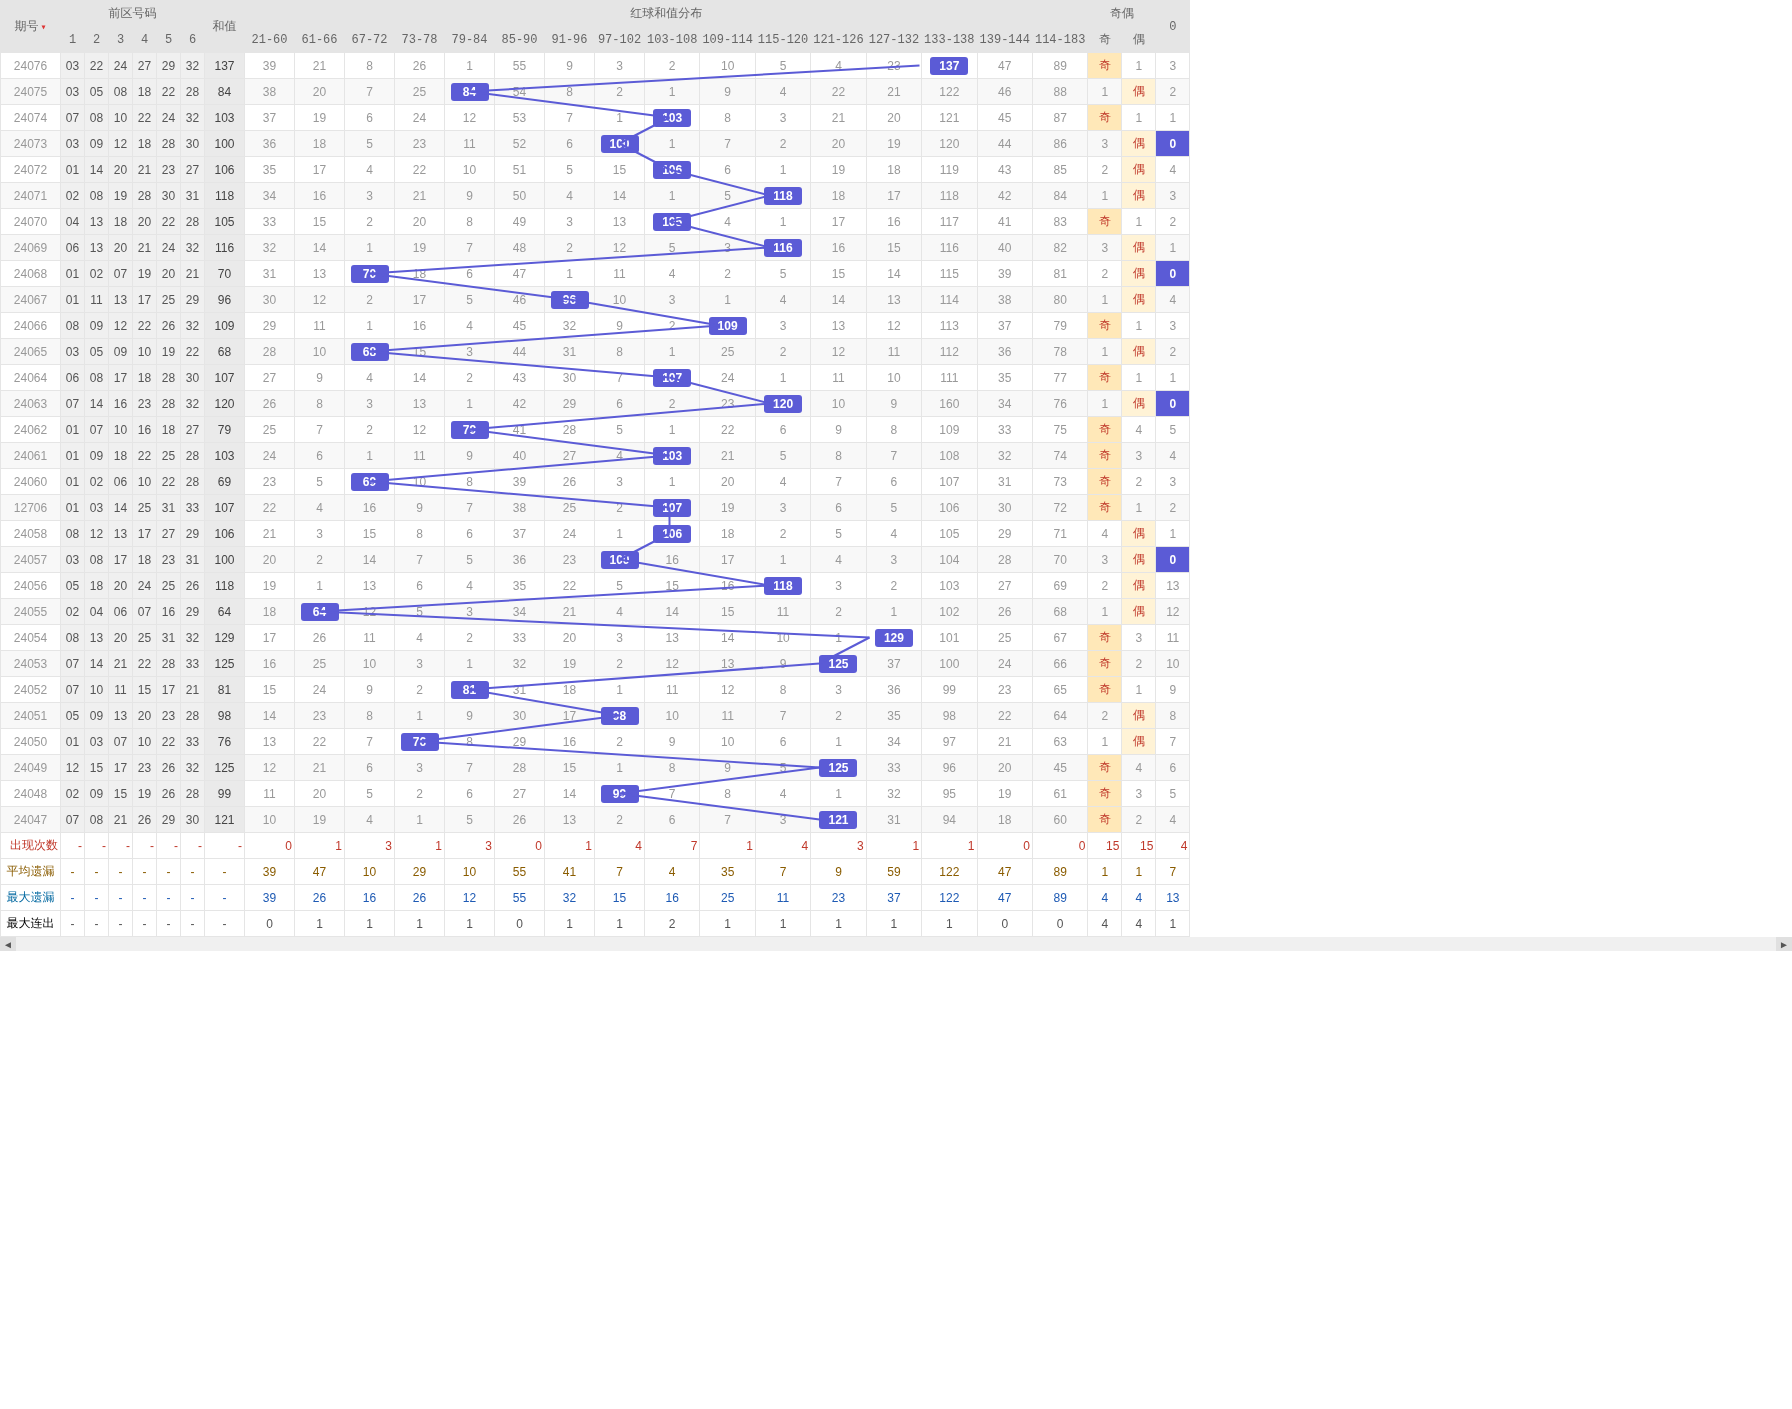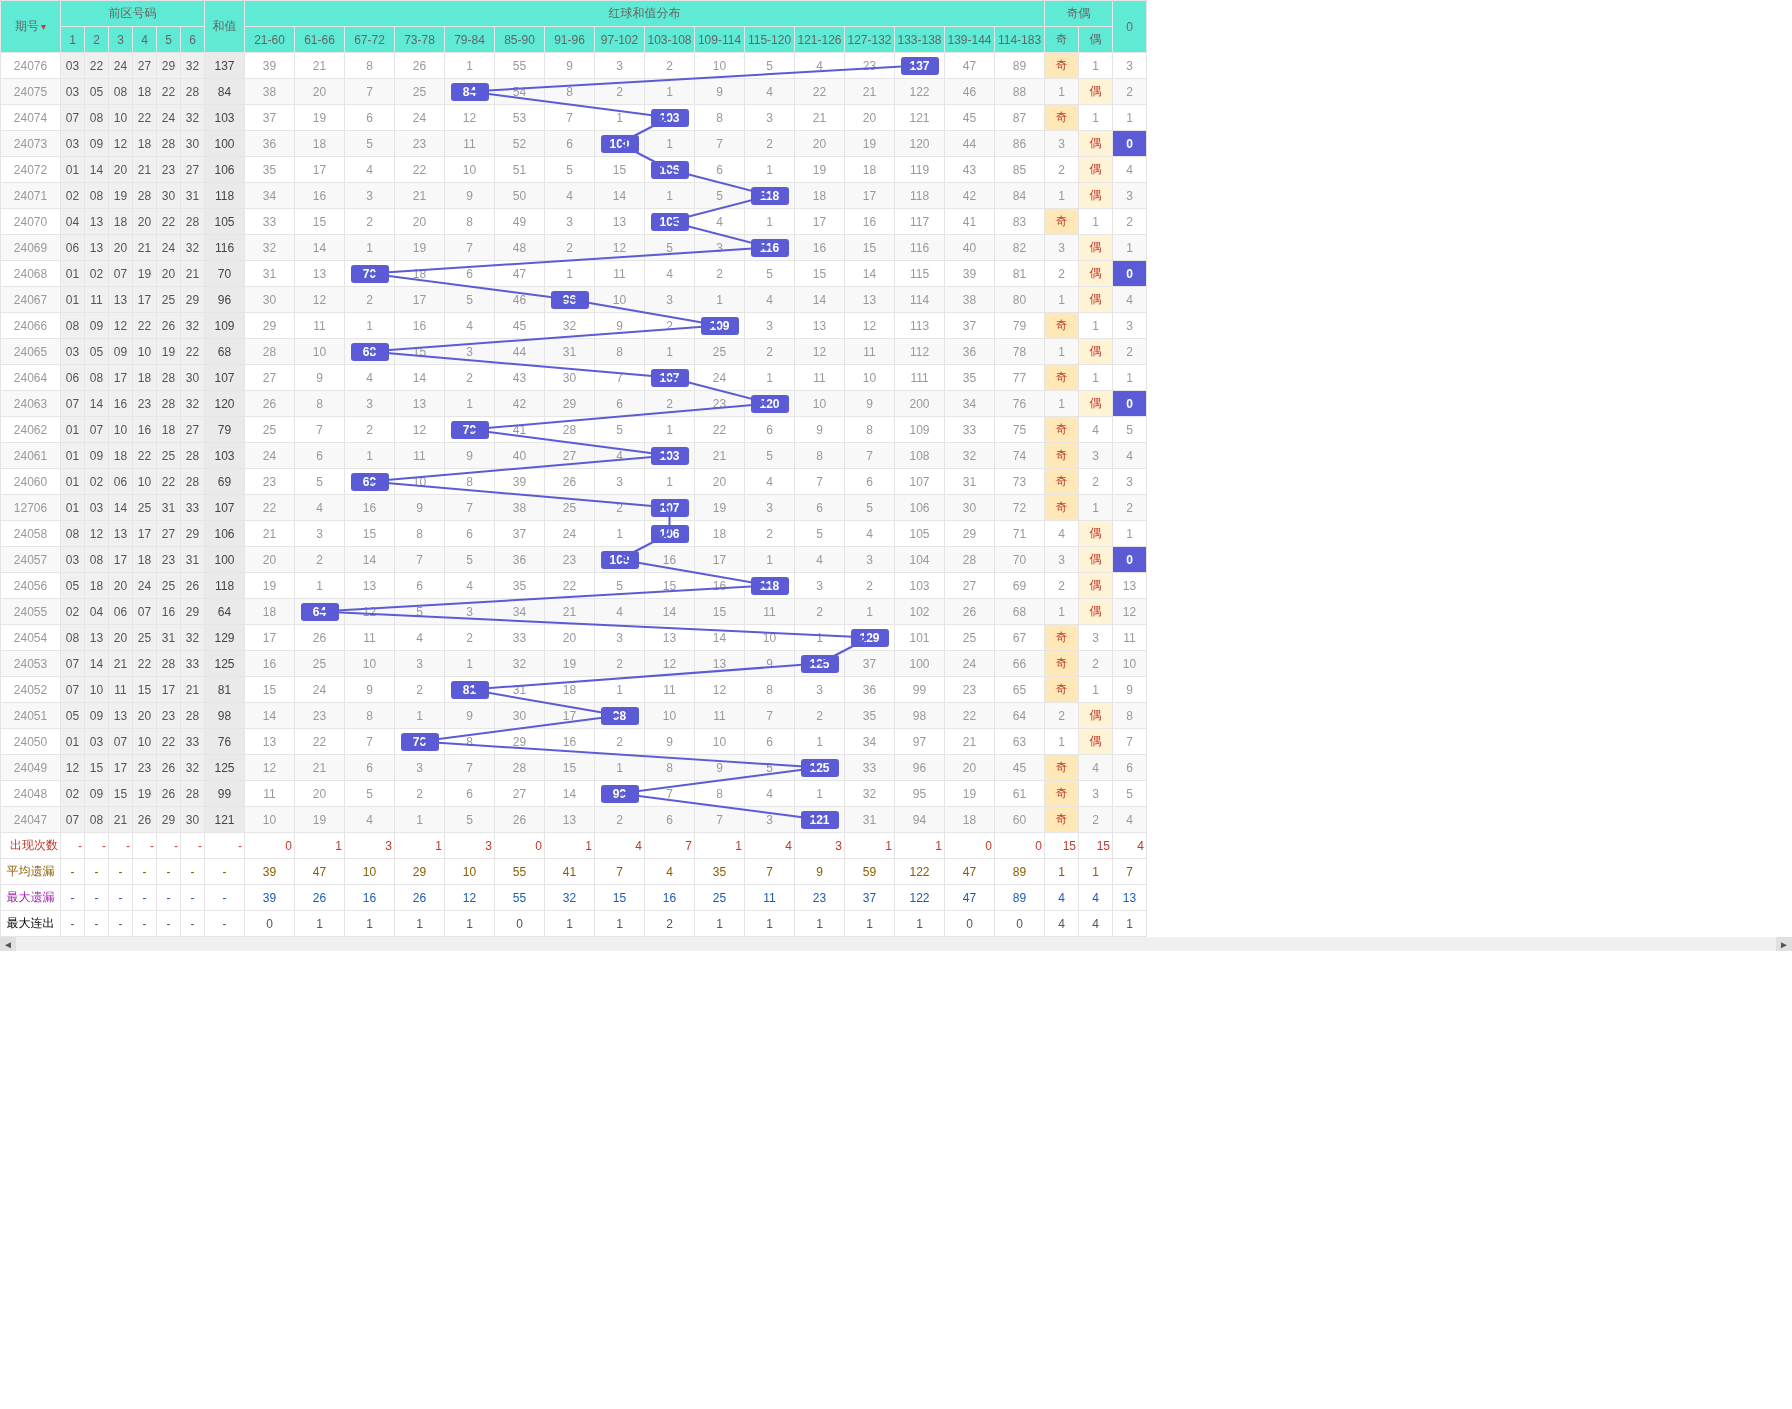--- a/index.html
+++ b/index.html
@@ -1,20 +1,20 @@
 <!DOCTYPE html>
 <html><head>
 <meta charset="utf-8">
 <style>
   * { box-sizing: border-box; margin: 0; padding: 0; }
   body { font-family: Arial, "Microsoft YaHei", sans-serif; font-size: 12px; background: #fff; }
   .wrapper { overflow-x: auto; width: 100%; }
   table { border-collapse: collapse; table-layout: fixed; }
   th, td { border: 1px solid #e5e5e5; text-align: center; height: 26px; padding: 0 2px; white-space: nowrap; }
-  thead th { background: #5eead4; color: #666; font-weight: normal; }
+  thead th { background: #e5e5e5; color: #666; font-weight: normal; font-family: Liberation Mono, monospace; }
   .hrow th { font-size: 12px; }
   .col-period { width: 60px; }
   .col-ball { width: 24px; }
   .col-sum { width: 40px; }
   .col-dist { width: 50px; }
   .col-par { width: 34px; }
   .col-zero { width: 34px; }
   tbody tr:nth-child(odd) td { background: #fff; }
   tbody tr:nth-child(even) td { background: #f8f8f8; }
   tbody td { color: #999; }
@@ -27,21 +27,21 @@
   tbody td.zero-hit { background:#5b5bd6 !important; color:#fff; font-weight:bold; }
   tbody td.ball { color:#555; background:#f0f0f0 !important; }
   tfoot td { font-size:12px; }
   tfoot .label { color:#555; }
   tfoot .r-count td { color:#c0392b;text-align:right; }
   tfoot .r-avg td { color:#8a5c00; }
   tfoot .r-max td { color:#1e5ab4; }
   tfoot .r-streak td { color:#555; }
   tfoot td.label { color:#c0392b; }
   tfoot .r-avg td.label { color:#8a5c00; }
-  tfoot .r-max td.label { color:#a21caf; }
+  tfoot .r-max td.label { color:#0369a1; }
   tfoot .r-streak td.label { color:#000000; }
   .scrollbar { height:14px; background:#f0f0f0; position:relative; }
   .scroll-arrow { position:absolute; top:0; width:16px; height:14px; background:#e0e0e0; display:flex; align-items:center; justify-content:center; color:#555; font-size:10px; }
   .scroll-arrow.left { left:0; }
   .scroll-arrow.right { right:0; }
   svg.lines { position:absolute; top:0; left:0; pointer-events:none; }
   .table-container { position:relative; }
   .sort-icon { color:#d33; font-size:10px; margin-left:2px; }
 </style>
 </head>
@@ -479,21 +479,21 @@
             <td class="col-dist">13</td>
             <td class="col-dist">1</td>
             <td class="col-dist">42</td>
             <td class="col-dist">29</td>
             <td class="col-dist">6</td>
             <td class="col-dist">2</td>
             <td class="col-dist">23</td>
             <td class="col-dist hit"><span>120</span></td>
             <td class="col-dist">10</td>
             <td class="col-dist">9</td>
-            <td class="col-dist">200</td>
+            <td class="col-dist">160</td>
             <td class="col-dist">34</td>
             <td class="col-dist">76</td>
             <td class="col-par">1</td>
             <td class="col-par par-even">偶</td>
             <td class="col-zero zero-hit">0</td>
           </tr>
           <tr>
             <td class="period col-period">24062</td>
             <td class="ball col-ball">01</td>
             <td class="ball col-ball">07</td>

